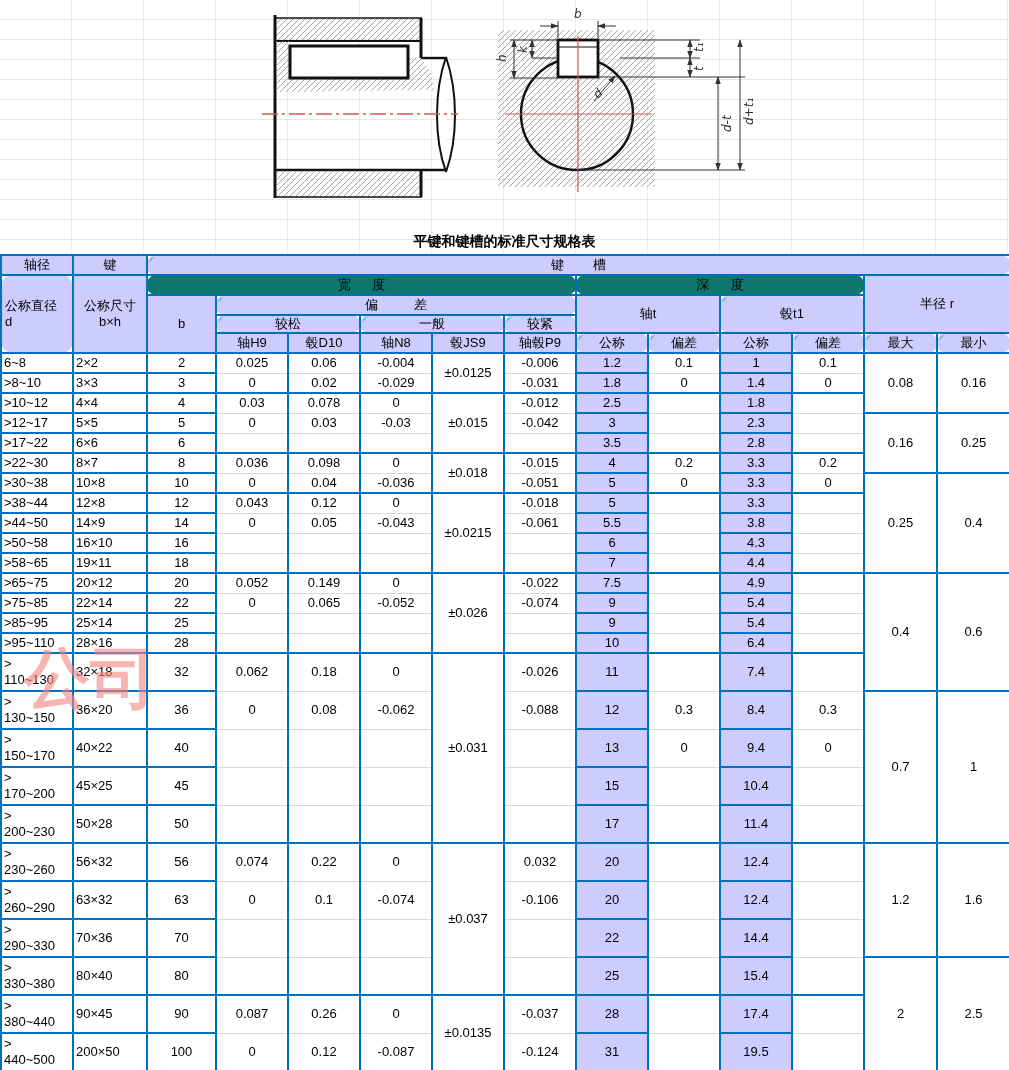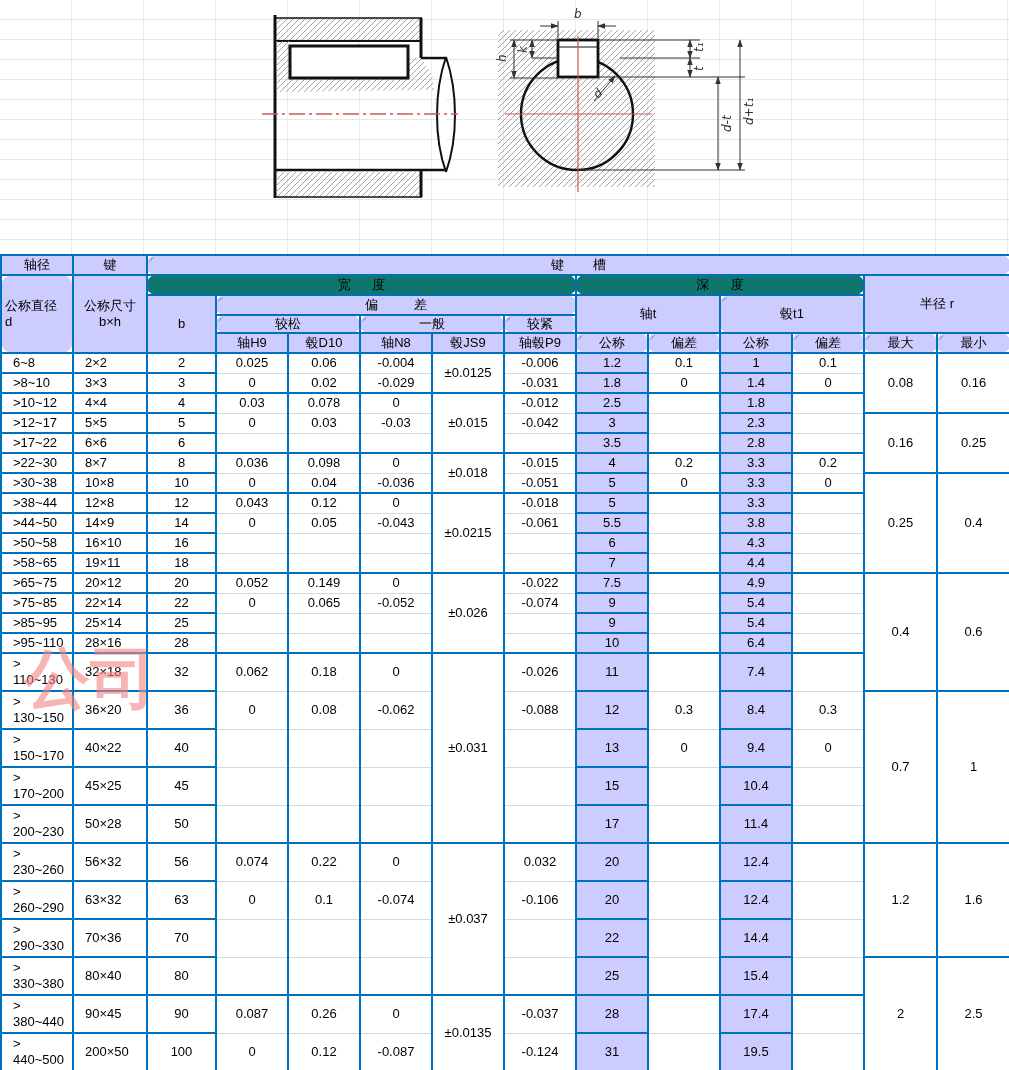--- a/index.html
+++ b/index.html
@@ -16,21 +16,21 @@
   #tablewrap{position:absolute;left:0;top:254px;width:1009px;}
   table{border-collapse:collapse;table-layout:fixed;width:1009px;}
   th,td{border:2px solid #0070C0;padding:0;text-align:center;font-size:13px;
         color:#000;overflow:hidden;line-height:16px;}
   th{background:#CCCCFF;font-weight:normal;white-space:pre;}
   th.gray{background:#0f766e;}
   th.gt{position:relative;border-radius:9px;}
   th.gt::before{content:"";position:absolute;left:0;top:0;
         border-top:7px solid #1E7A1E;border-right:7px solid transparent;}
   th.left{text-align:left;padding-left:3px;white-space:pre-line;border-radius:12px;}
-  td.cd,td.cbxh{text-align:left;padding-left:11px;}
+  td.cd,td.cbxh{text-align:left;padding-left:2px;}
   td.dev{border-top:0;border-bottom:1px solid #D9D9D9;}
   td.dev.ge{border-bottom:2px solid #0070C0;}
   td.lav{background:#CCCCFF;}
   .wm{position:absolute;color:rgba(243,132,132,0.62);font-weight:bold;z-index:9;
       pointer-events:none;white-space:nowrap;line-height:1;}
   #wm1{left:0;top:536px;font-size:68px;letter-spacing:-1px;}
   #wm2{left:24px;top:645px;font-size:66px;}
   svg text{font-family:"DejaVu Sans","Liberation Sans",sans-serif;}
 </style>
 </head>
@@ -98,20 +98,21 @@
       <text x="506" y="62" transform="rotate(-90 506 62)">h</text>
       <text x="527" y="53" transform="rotate(-90 527 53)">k</text>
       <text x="703" y="52" transform="rotate(-90 703 52)">t₁</text>
       <text x="703" y="71" transform="rotate(-90 703 71)">t</text>
       <text x="598" y="99" transform="rotate(-45 598 99)">d</text>
       <text x="731" y="132" transform="rotate(-90 731 132)">d-t</text>
       <text x="753" y="125" transform="rotate(-90 753 125)">d+t₁</text>
     </g>
   </svg>
 
+  <div id="title">平键和键槽的标准尺寸规格表</div>
 
   <div id="tablewrap">
   <table>
     <colgroup>
       <col style="width:72px">
           <col style="width:74px">
           <col style="width:69px">
       <col style="width:72px">
           <col style="width:72px">
           <col style="width:72px">

